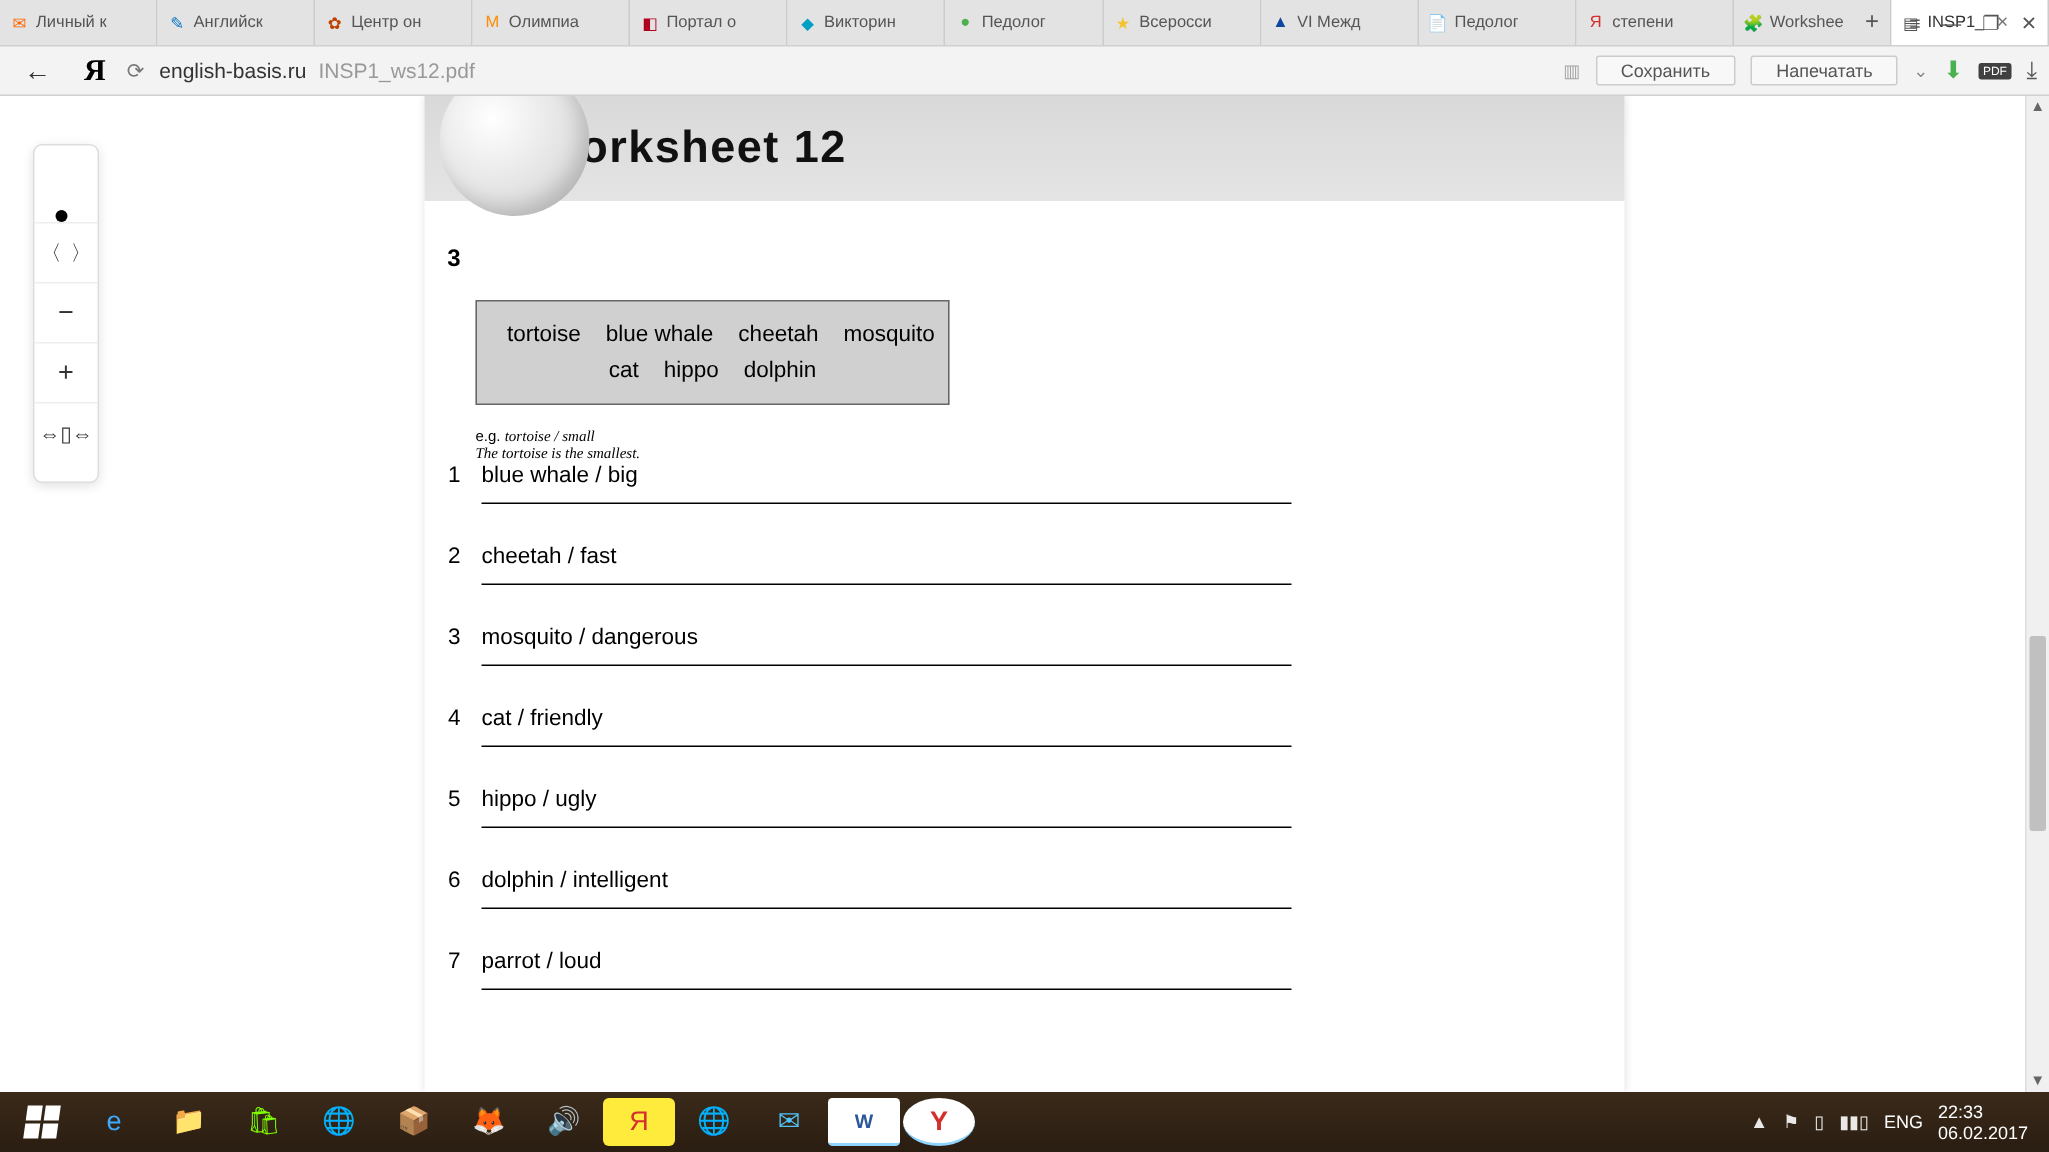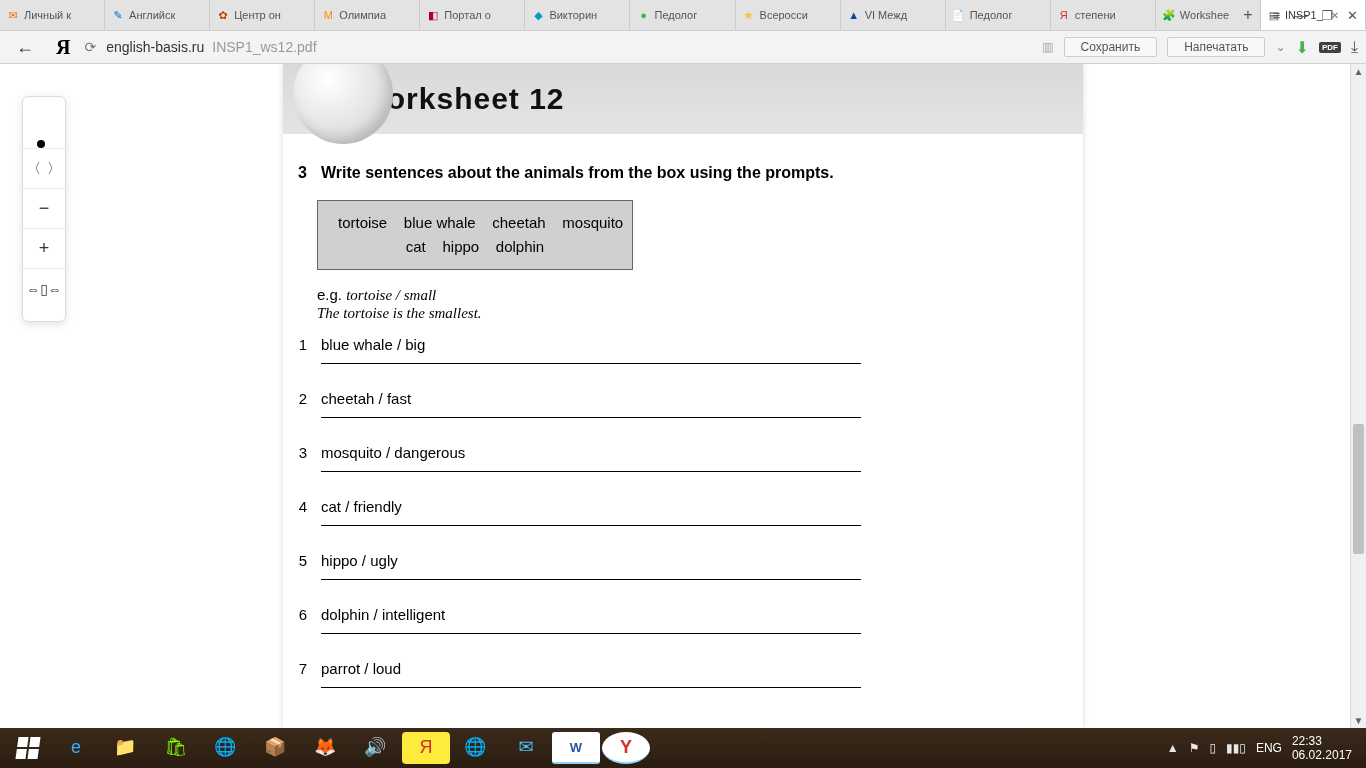--- a/index.html
+++ b/index.html
@@ -26,21 +26,21 @@
   .addr-bar { height: 34px; display:flex; align-items:center; gap:10px; padding: 0 8px; background:#f3f3f3; border-top:1px solid #d0d0d0; border-bottom:1px solid #d0d0d0; }
   .nav-back { font-size:18px; color:#333; padding:0 8px; }
   .brand-ya { font-family: Georgia, serif; font-size:20px; font-weight:bold; color:#000; padding:0 4px; }
   .reload { font-size:14px; color:#777; }
   .url-field { flex:1; display:flex; align-items:flex-start; gap:8px; font-size:14px; color:#444; }
   .url-host { color:#333; }
   .url-path { color:#999; }
   .addr-right { display:flex; align-items:center; gap:10px; color:#555; font-size:12px; }
   .addr-btn { background:#f8f8f8; border:1px solid #ccc; border-radius:2px; padding:2px 16px; color:#555; font-size:12px; }
   .dl-arrow { color:#4caf50; font-size:16px; }
-  .pdf-badge { background:#404040; color:#fff; font-size:8px; padding:1px 3px; border-radius:2px; font-weight:bold; }
+  .pdf-badge { background:#404040; color:#fff; font-size:8px; padding:1px 3px; border-radius:2px; font-weight:normal; }
 
   
   .pdf-toolbar {
     position:absolute; top:96px; left:22px; width:44px; background:#fff;
     border:1px solid #ddd; border-radius:6px; box-shadow:0 2px 8px rgba(0,0,0,.12);
     display:flex; flex-direction:column; align-items:center; padding:12px 0;
   }
   .pdf-toolbar .tb-item { height:40px; display:flex; align-items:center; justify-content:center; width:100%; color:#333; font-size:18px; border-bottom:1px solid #eee; }
   .pdf-toolbar .tb-item:last-child { border-bottom:none; }
   .pdf-toolbar .tb-pair { display:flex; gap:6px; font-size:14px; }
@@ -62,21 +62,21 @@
   .doc-body { padding: 0 40px 40px 10px; color:#000; font-size:16px; }
   .exercise-head { display:flex; gap:14px; font-weight:bold; margin-bottom:18px; }
   .exercise-num { width:14px; text-align:right; }
 
   .wordbox {
     margin: 0 0 16px 24px; width:316px; background:#d0d0d0; border:1px solid #666;
     padding:10px 20px; text-align:center; font-size:15px; line-height:1.6;
   }
   .wordbox .row { white-space:pre; }
 
-  .example { margin-left:24px; font-size:15px; margin-bottom:14px; }
+  .example { margin-left:24px; font-size:10px; }
   .example .eg-lead { font-style: normal; }
   .example .ital { font-style: italic; font-family: "Palatino Linotype", Georgia, serif; }
   .example .ans { font-style: italic; font-family:"Palatino Linotype", Georgia, serif; }
 
   .qlist { margin-left:0; }
   .qitem { display:flex; gap:14px; margin-bottom:26px; font-size:15px; }
   .qnum { width:14px; text-align:right; }
   .qbody { flex:1; }
   .qprompt { margin-bottom:10px; }
   .qline { border-bottom:1px solid #000; height:1px; width:540px; }
@@ -192,21 +192,20 @@
 
 <div class="viewport">
   <div class="page-wrap">
     <div class="ws-header">
       <div class="ws-title">Worksheet 12</div>
     </div>
 
     <div class="doc-body">
       <div class="exercise-head">
         <span class="exercise-num">3</span>
-        <span>Write sentences about the animals from the box using the prompts.</span>
       </div>
 
       <div class="wordbox">
         <div class="row">tortoise    blue whale    cheetah    mosquito</div>
         <div class="row">cat    hippo    dolphin</div>
       </div>
 
       <div class="example">
         <span class="eg-lead">e.g.</span>
         <span class="ital">tortoise / small</span><br>

